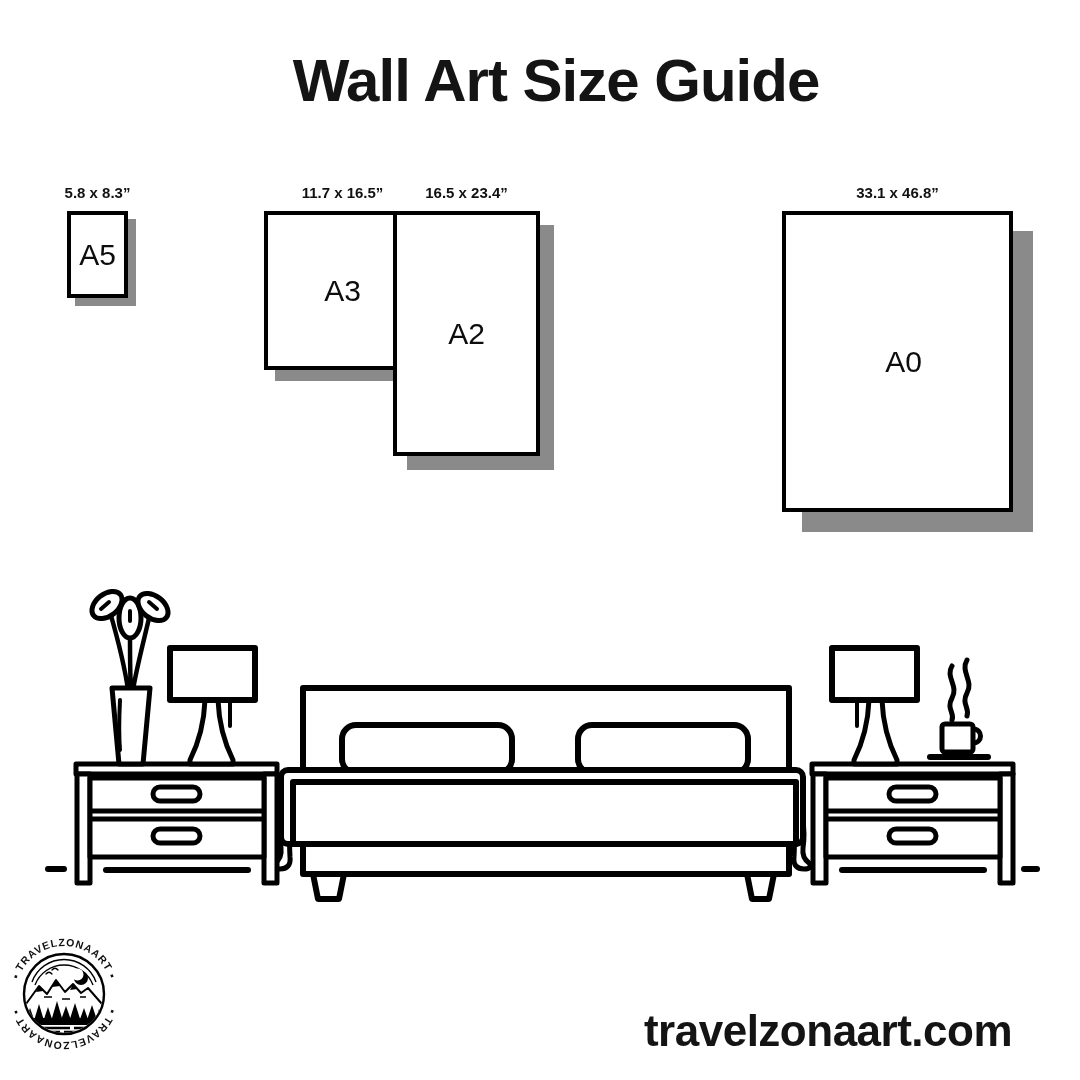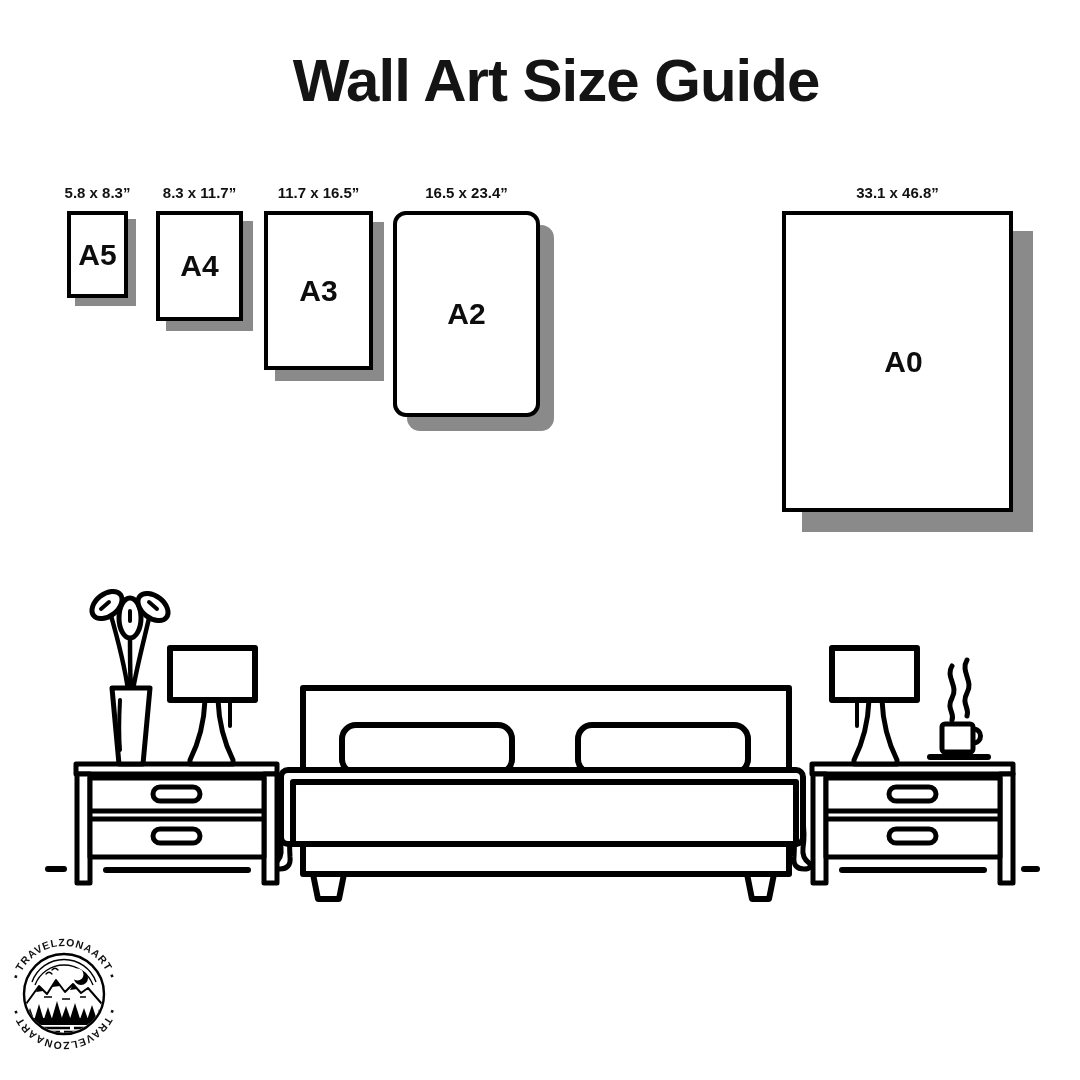--- a/index.html
+++ b/index.html
@@ -13,32 +13,32 @@
   }
   .size-card{position:absolute;margin-top:8px;}
   .size-dim{
     position:absolute;top:-27px;left:50%;transform:translateX(-50%);
     white-space:nowrap;font-size:15px;font-weight:700;color:#111;
   }
   .size-rect{
     position:absolute;left:0;top:0;width:100%;height:100%;box-sizing:border-box;
     background:#fff;border:4px solid #000;
     display:flex;align-items:center;justify-content:center;
-    font-size:30px;font-weight:700;color:#0d0d0d;
+    font-size:30px;font-weight:400;color:#0d0d0d;
   }
   .card-a5{left:67px;top:203px;width:61px;height:87px;}
   .card-a4{left:156px;top:203px;width:87px;height:110px;}
-  .card-a3{left:264px;top:203px;width:109px;height:159px;}
-  .card-a2{left:393px;top:203px;width:147px;height:206px;}
+  .card-a3{left:264px;top:203px;width:109px;height:159px;padding-left:48px;}
+  .card-a2{left:393px;top:203px;width:147px;height:245px;}
   .card-a1{left:569px;top:203px;width:179px;height:279px;}
   .card-a0{left:782px;top:203px;width:231px;height:301px;}
   .card-a5 .size-rect{box-shadow:8px 8px 0 #8a8a8a;}
   .card-a4 .size-rect{box-shadow:10px 10px 0 #8a8a8a;}
   .card-a3 .size-rect{box-shadow:11px 11px 0 #8a8a8a;}
-  .card-a2 .size-rect{box-shadow:14px 14px 0 #8a8a8a;border-radius:13px;}
+  .card-a2 .size-rect{box-shadow:14px 14px 0 #8a8a8a;}
   .card-a1 .size-rect{box-shadow:17px 17px 0 #8a8a8a;}
   .card-a0 .size-rect{box-shadow:20px 20px 0 #8a8a8a;padding-left:12px;}
   .scene{position:absolute;left:40px;top:580px;}
   .logo{position:absolute;left:2px;top:932px;}
   .ring-text{font-family:"Liberation Sans","DejaVu Sans",sans-serif;font-size:10.5px;font-weight:700;letter-spacing:0.9px;fill:#101010;}
   .website{
     position:absolute;top:1006px;left:828px;transform:translateX(-50%);
     white-space:nowrap;font-size:44px;font-weight:800;color:#141414;letter-spacing:-0.5px;
   }
 </style>
@@ -46,26 +46,20 @@
 <body>
 
 <div id="canvas">
 
   <div class="title">Wall Art Size Guide</div>
 
   <div class="size-card card-a5">
     <div class="size-dim">5.8 x 8.3”</div>
     <div class="size-rect">
         <span>A5</span>
-      </div>
-  </div>
-  <div class="size-card card-a4">
-    <div class="size-dim">8.3 x 11.7”</div>
-    <div class="size-rect">
-        <span>A4</span>
       </div>
   </div>
   <div class="size-card card-a3">
     <div class="size-dim">11.7 x 16.5”</div>
     <div class="size-rect">
         <span>A3</span>
       </div>
   </div>
   <div class="size-card card-a2">
     <div class="size-dim">16.5 x 23.4”</div>
@@ -182,14 +176,15 @@
         <path d="M73,71 L80,93 L66,93 Z"></path>
         <path d="M82,76 L87,90 L77,90 Z"></path>
         <path d="M90,73 L96,91 L84,91 Z"></path>
         <path d="M97,77 L101,89 L93,89 Z"></path>
         <rect x="24" y="86" width="76" height="7"></rect>
       </g>
       <path stroke="#000" stroke-width="2.6" d="M30,96 H68 M72,96 H90 M34,100 H58 M62,100 H86 M42,104 H78 M50,108 H74"></path>
     </g>
   </svg>
 
+  <div class="website">travelzonaart.com</div>
 
 </div>
 
 </body></html>

